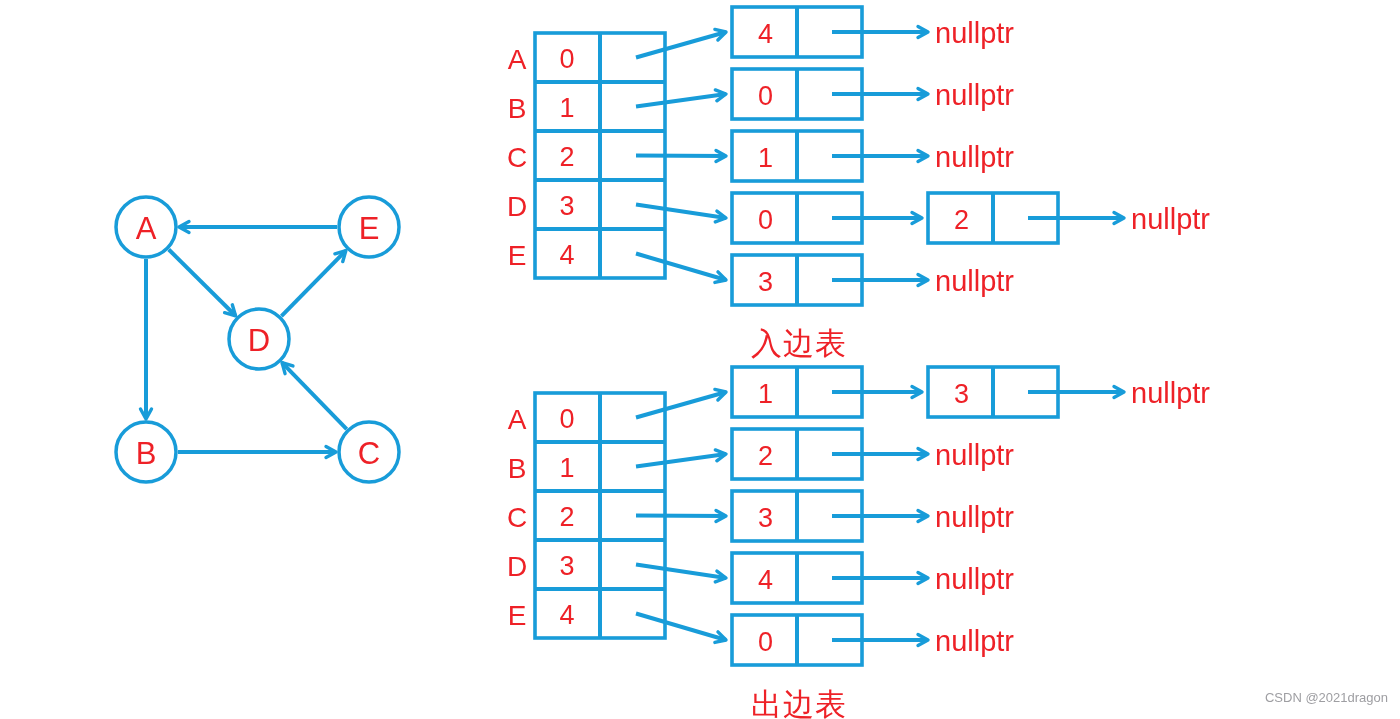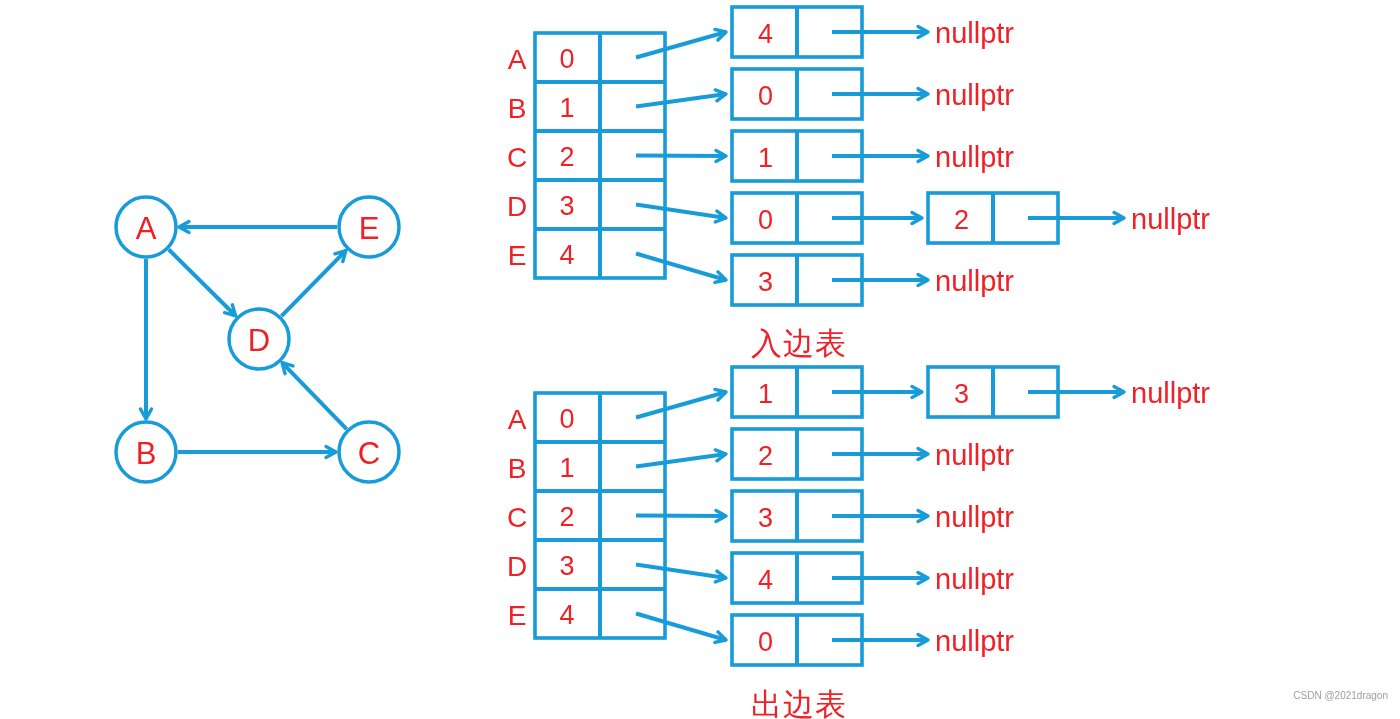--- a/index.html
+++ b/index.html
@@ -10,21 +10,21 @@
   .stage svg { position:absolute; left:0; top:0; }
   .sec-title {
     position:absolute; width:200px; text-align:center;
     font-size:31px; font-weight:400; color:var(--red,#ee2127);
     line-height:36px; letter-spacing:1px;margin-top:10px;
   }
   .sec-title.in  { left:699px; top:316px; }
   .sec-title.out { left:699px; top:677px; }
   .watermark {
     position:absolute; right:12px; top:690px;
-    font-size:10px; color:var(--gray,#9e9ea2);margin-left:44px;
+    font-size:13px; color:var(--gray,#9e9ea2);margin-left:44px;
   }
 </style>
 </head>
 <body>
 
 <div class="stage" style="--red: #ee2127; --gray: #9e9ea2;">
   <svg id="diagram" width="1400" height="719" viewBox="0 0 1400 719">
       <defs>
         <marker id="arw" markerWidth="17" markerHeight="17" refX="13" refY="8" orient="auto" markerUnits="userSpaceOnUse">
           <path d="M3,2.5 L13,8 L3,13.5" fill="none" stroke="#189cd9" stroke-width="3.4" stroke-linecap="round" stroke-linejoin="round"></path>

